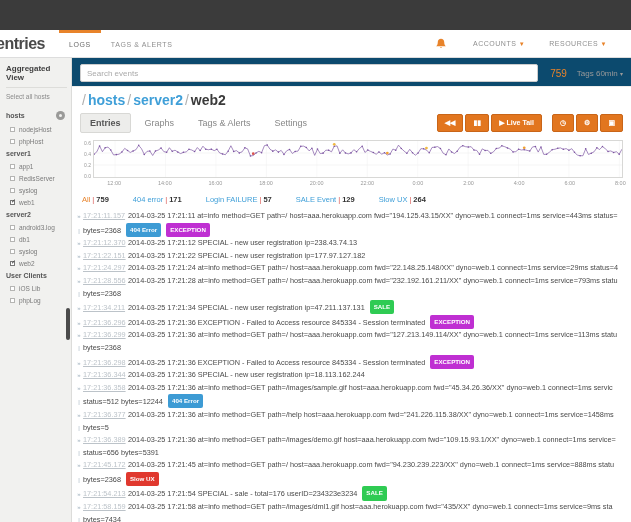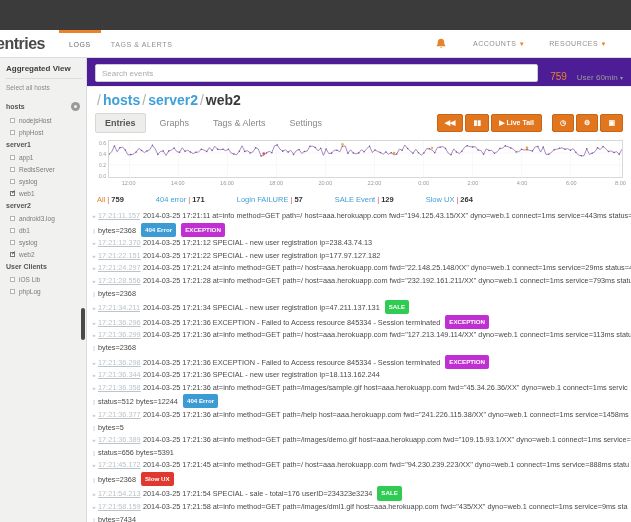--- a/index.html
+++ b/index.html
@@ -14,43 +14,43 @@
     line-height:27px; margin-left:-4px; padding-right:14px; letter-spacing:-0.5px; }
   .navtab { font-size:7px; letter-spacing:.6px; color:#8f8f8f;
     line-height:24px; padding:0 10px; border-top:3px solid transparent; cursor:pointer; }
   .navtab.active { border-top-color:#e8832a; color:#6a6a6a; }
   .nav-right { margin-left:auto; display:flex; align-items:center; }
   .bell { width:12px; height:12px; margin-right:26px; }
   .navlink { font-size:7px; letter-spacing:.5px; color:#8f8f8f; margin-right:24px; cursor:pointer; }
   .caret { font-size:6px; color:#e8832a; }
 
   .app { display:flex; height:464px; }
-  .sidebar { width:87px; background:#f1f1ef; border-right:1px solid #dcdcda;
+  .sidebar { width:72px; background:#f1f1ef; border-right:1px solid #dcdcda;
     padding:6px 0 0 6px; position:relative; overflow:hidden; flex:none; }
   .agg { font-size:8px; font-weight:bold; color:#3f3f3f; padding-bottom:5px;
     border-bottom:1px solid #ddddda; margin-right:4px; }
   .selall { font-size:6.5px; color:#8a8a8a; padding:5px 0 8px 0; cursor:pointer; }
   .sgroup-h { display:flex; align-items:center; font-size:7px; color:#555;
     padding:3px 0; font-weight:bold; }
   .eye { width:9px; height:9px; border-radius:50%; background:#9a9a98; margin-left:auto;
     margin-right:6px; position:relative; }
   .eye::after { content:""; position:absolute; left:3px; top:3px; width:3px; height:3px;
     border-radius:50%; background:#f1f1ef; }
   .sitem { display:flex; align-items:center; font-size:6.5px; color:#7a7a7a;
     padding:2.5px 0 2.5px 4px; cursor:pointer; }
   .cbx { width:5px; height:5px; border:1px solid #b5b5b3; background:#fff;
     margin-right:4px; flex:none; font-size:6px; line-height:4px; color:#333; }
   .cbx.on { border-color:#777; }
   .cbx.on::after { content:"✓"; display:block; margin:-2px 0 0 0; }
   .sb-thumb { position:absolute; right:1px; top:250px; width:4px; height:32px;
     background:#4a4a4a; border-radius:2px; }
 
   .main { flex:1; background:#fff; overflow:hidden; }
-  .searchbar { display:flex; align-items:flex-end; padding:6px 8px 4px 8px;
-    background:#4c1d95; border-bottom:1px solid #eeeeec; }
+  .searchbar { display:flex; align-items:center; padding:6px 8px 4px 8px;
+    background:#0c4a6e; border-bottom:1px solid #eeeeec; }
   .searchinput { flex:1; height:18px; border:1px solid #ccc; border-radius:2px;
     font-size:8px; padding:0 6px; color:#555; background:#fff; outline:none;
     font-family:"Liberation Sans", sans-serif; }
   .searchinput::placeholder { color:#aaa; }
   .evcount { color:#e8832a; font-size:10px; margin:0 10px 0 12px; }
   .timerange { color:#999; font-size:8px; cursor:pointer; white-space:nowrap; }
   .timerange .caret { color:#999; }
 
   .crumbs { padding:5px 16px 3px 8px; font-size:14px; font-weight:bold; }
   .crumb-sep { color:#b0b0b0; font-weight:normal; padding:0 2px; }
@@ -70,21 +70,21 @@
   .chartwrap { display:flex; margin:2px 8px 0 8px; }
   .yaxis { width:13px; display:flex; flex-direction:column; justify-content:space-between;
     font-size:5px; color:#999; text-align:right; padding:0 2px 10px 0; }
   .chartbox { flex:1; }
   .plot { height:38px; border:1px solid #d8d8d6; background:#fff; }
   .plot svg { display:block; width:100%; height:100%; }
   .xlabels { position:relative; height:11px; font-size:5.5px; color:#999; }
   .xlab { position:absolute; top:2px; transform:translateX(-50%); }
 
   .filters { display:flex; align-items:center; padding:6px 2px 4px 10px; font-size:7.5px; }
-  .filter { margin-right:32px; cursor:pointer; white-space:nowrap; }
+  .filter { margin-right:24px; cursor:pointer; white-space:nowrap; }
   .filter .lbl { color:#3f9fd8; }
   .filter.active .lbl { color:#e8832a; }
   .filter .sep { color:#d9534f; padding:0 2px; }
   .filter .cnt { color:#333; font-weight:bold; }
 
   .loglist { padding:2px 0 0 3px; overflow:hidden; }
   .logline { white-space:nowrap; line-height:11.6px; font-size:7.3px; color:#4a4a4a; }
   .gut { display:inline-block; width:8px; color:#9fb0bd; font-size:6px; text-align:center; }
   .lts { display:inline-block; width:45px; color:#bcc3c9;text-decoration:underline; }
   .badge { display:inline-block; font-size:6.2px; font-weight:bold; color:#fff;
@@ -178,21 +178,21 @@
           <span>phpLog</span>
         </div>
       </div>
     <div class="sb-thumb"></div>
   </aside>
 
   <main class="main">
     <div class="searchbar">
       <input class="searchinput" type="text" value="" placeholder="Search events" style="">
       <span class="evcount">759</span>
-      <span class="timerange"><span>User 60min</span> <span class="caret">▾</span></span>
+      <span class="timerange"><span>Tags 60min</span> <span class="caret">▾</span></span>
     </div>
 
     <div class="crumbs" id="crumbs"><span class="crumb-sep">/</span><span class="crumb-link">hosts</span><span class="crumb-sep">/</span><span class="crumb-link">server2</span><span class="crumb-sep">/</span><span class="crumb-cur">web2</span></div>
 
     <div class="tabsrow">
       <div id="maintabs" style="display:flex;">
           <div class="mtab active">Entries</div>
           <div class="mtab">Graphs</div>
           <div class="mtab">Tags &amp; Alerts</div>
           <div class="mtab">Settings</div>

